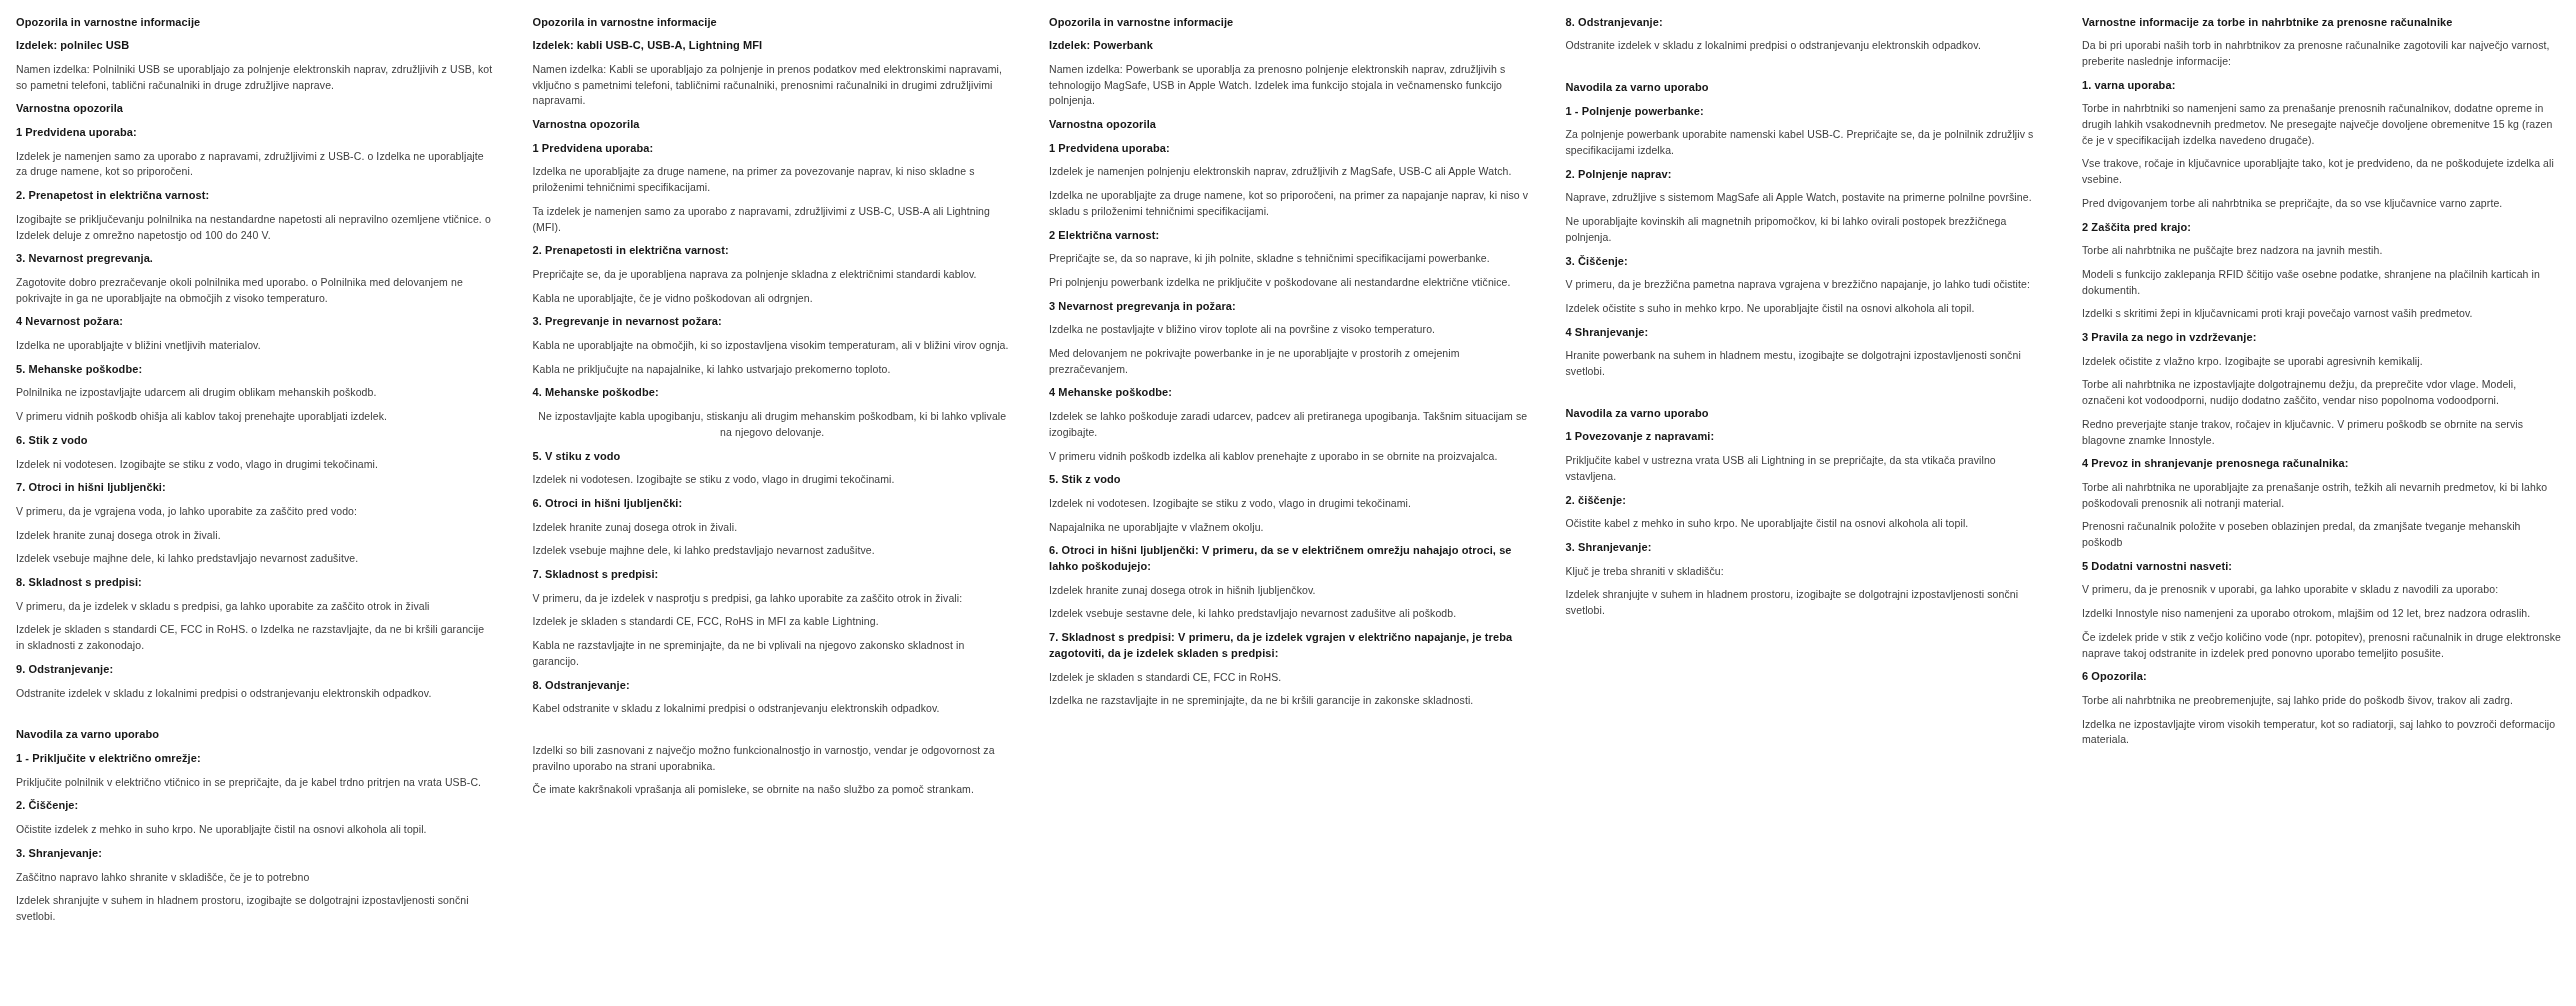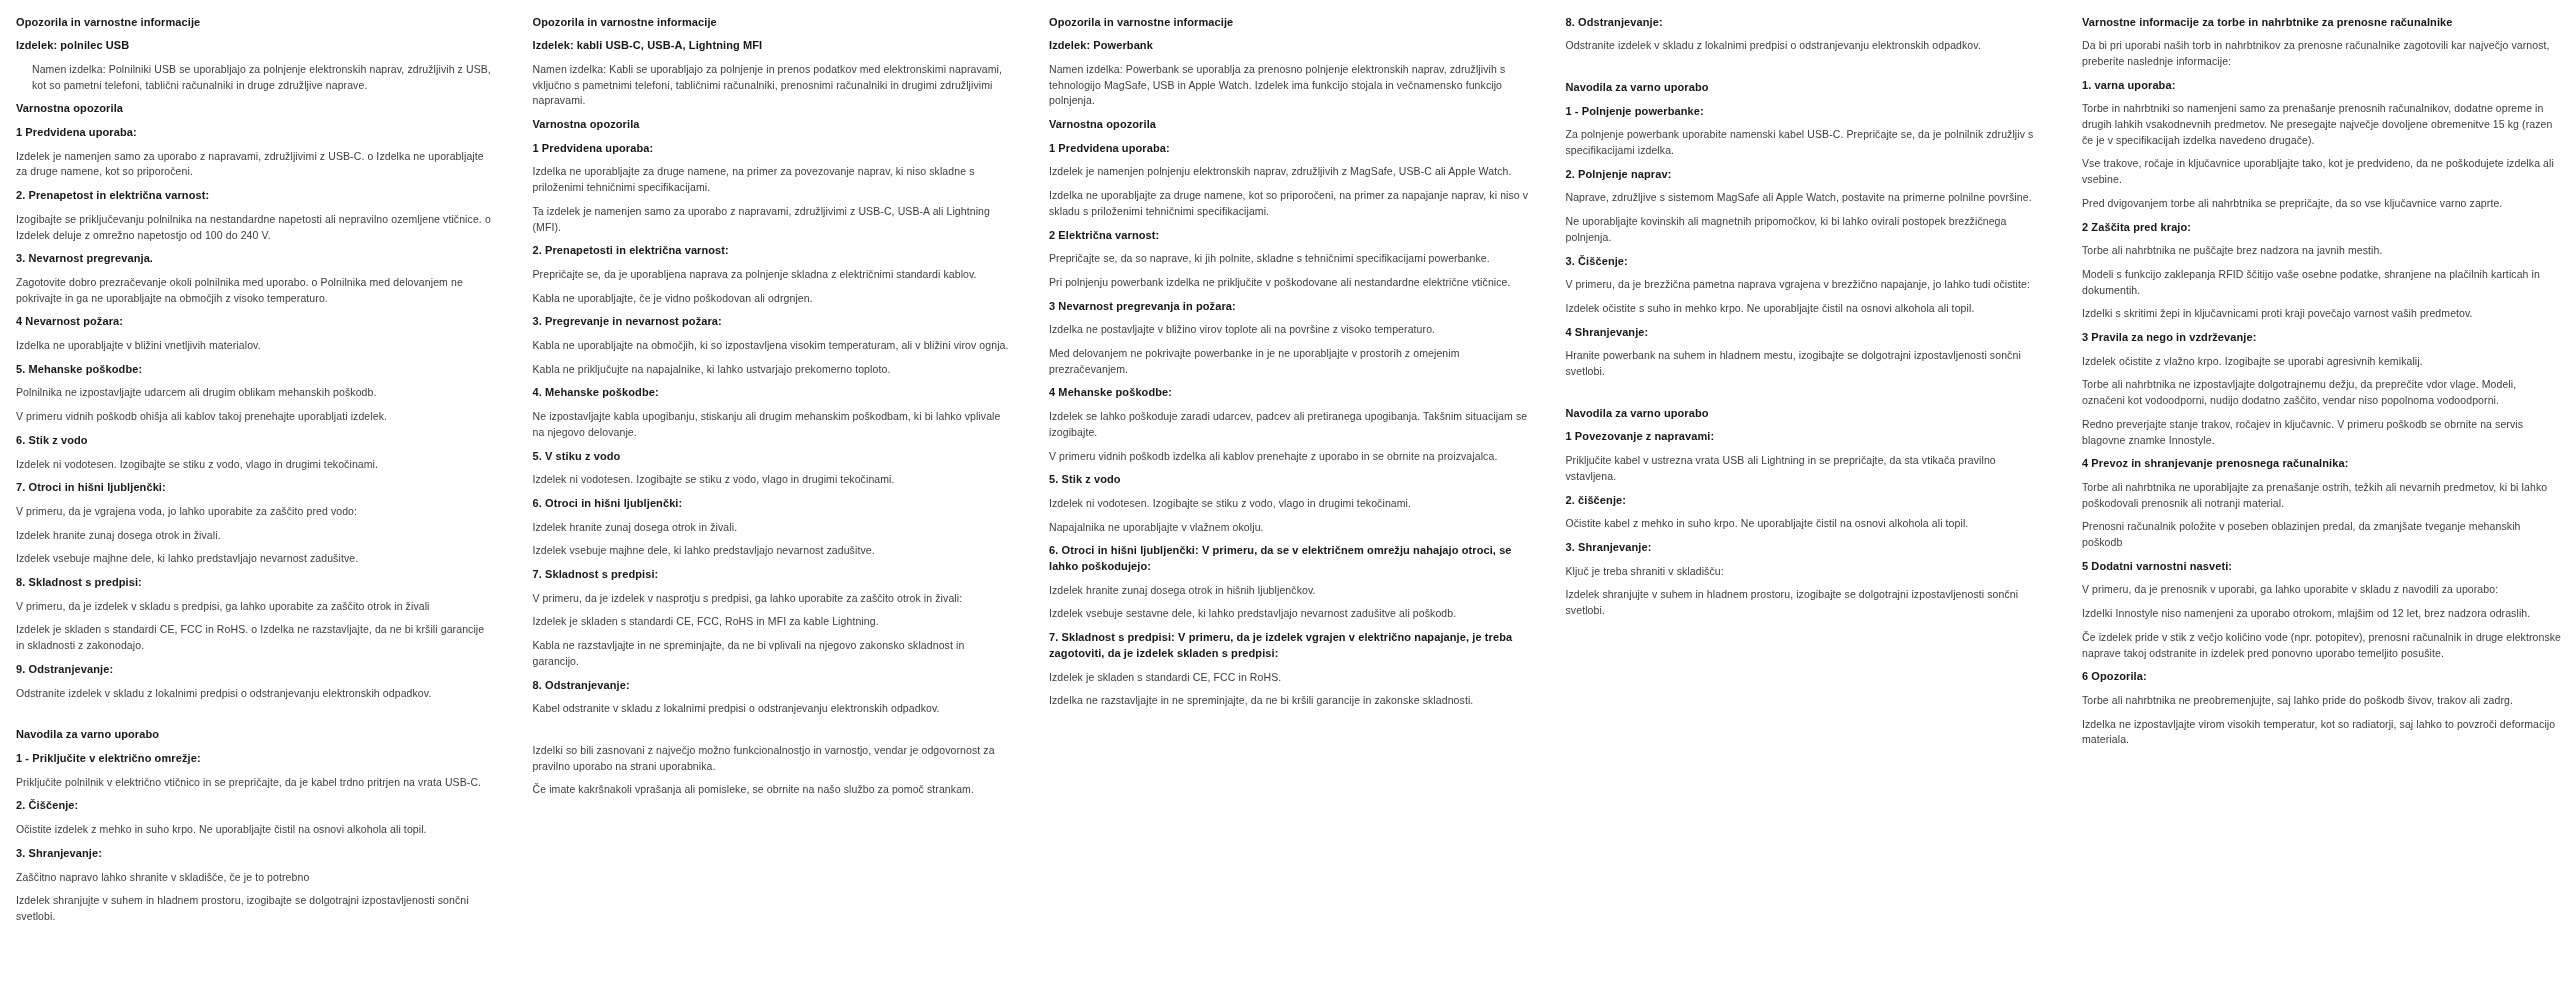--- a/index.html
+++ b/index.html
@@ -42,21 +42,21 @@
   }
 </style>
 </head>
 <body style="background: rgb(255, 255, 255);">
 
 <div class="doc">
 
 <div class="col">
       <div class="block h" style="color: rgb(23, 23, 23);">Opozorila in varnostne informacije</div>
       <div class="block h" style="color: rgb(23, 23, 23);">Izdelek: polnilec USB</div>
-      <div class="block p" style="color: rgb(60, 60, 60); margin-left: 16px;">Namen izdelka: Polnilniki USB se uporabljajo za polnjenje elektronskih naprav, združljivih z USB, kot so pametni telefoni, tablični računalniki in druge združljive naprave.</div>
+      <div class="block p" style="color: rgb(60, 60, 60);">Namen izdelka: Polnilniki USB se uporabljajo za polnjenje elektronskih naprav, združljivih z USB, kot so pametni telefoni, tablični računalniki in druge združljive naprave.</div>
       <div class="block h" style="color: rgb(23, 23, 23);">Varnostna opozorila</div>
       <div class="block h" style="color: rgb(23, 23, 23);">1 Predvidena uporaba:</div>
       <div class="block p" style="color: rgb(60, 60, 60);">Izdelek je namenjen samo za uporabo z napravami, združljivimi z USB-C. o Izdelka ne uporabljajte za druge namene, kot so priporočeni.</div>
       <div class="block h" style="color: rgb(23, 23, 23);">2. Prenapetost in električna varnost:</div>
       <div class="block p" style="color: rgb(60, 60, 60);">Izogibajte se priključevanju polnilnika na nestandardne napetosti ali nepravilno ozemljene vtičnice. o Izdelek deluje z omrežno napetostjo od 100 do 240 V.</div>
       <div class="block h" style="color: rgb(23, 23, 23);">3. Nevarnost pregrevanja.</div>
       <div class="block p" style="color: rgb(60, 60, 60);">Zagotovite dobro prezračevanje okoli polnilnika med uporabo. o Polnilnika med delovanjem ne pokrivajte in ga ne uporabljajte na območjih z visoko temperaturo.</div>
       <div class="block h" style="color: rgb(23, 23, 23);">4 Nevarnost požara:</div>
       <div class="block p" style="color: rgb(60, 60, 60);">Izdelka ne uporabljajte v bližini vnetljivih materialov.</div>
       <div class="block h" style="color: rgb(23, 23, 23);">5. Mehanske poškodbe:</div>
@@ -90,21 +90,21 @@
       <div class="block h" style="color: rgb(23, 23, 23);">1 Predvidena uporaba:</div>
       <div class="block p" style="color: rgb(60, 60, 60);">Izdelka ne uporabljajte za druge namene, na primer za povezovanje naprav, ki niso skladne s priloženimi tehničnimi specifikacijami.</div>
       <div class="block p" style="color: rgb(60, 60, 60);">Ta izdelek je namenjen samo za uporabo z napravami, združljivimi z USB-C, USB-A ali Lightning (MFI).</div>
       <div class="block h" style="color: rgb(23, 23, 23);">2. Prenapetosti in električna varnost:</div>
       <div class="block p" style="color: rgb(60, 60, 60);">Prepričajte se, da je uporabljena naprava za polnjenje skladna z električnimi standardi kablov.</div>
       <div class="block p" style="color: rgb(60, 60, 60);">Kabla ne uporabljajte, če je vidno poškodovan ali odrgnjen.</div>
       <div class="block h" style="color: rgb(23, 23, 23);">3. Pregrevanje in nevarnost požara:</div>
       <div class="block p" style="color: rgb(60, 60, 60);">Kabla ne uporabljajte na območjih, ki so izpostavljena visokim temperaturam, ali v bližini virov ognja.</div>
       <div class="block p" style="color: rgb(60, 60, 60);">Kabla ne priključujte na napajalnike, ki lahko ustvarjajo prekomerno toploto.</div>
       <div class="block h" style="color: rgb(23, 23, 23);">4. Mehanske poškodbe:</div>
-      <div class="block p" style="color: rgb(60, 60, 60);">Ne izpostavljajte kabla upogibanju, stiskanju ali drugim mehanskim poškodbam, ki bi lahko vplivale na njegovo delovanje.</div>
+      <div class="block p" style="color: rgb(60, 60, 60); text-align: center;">Ne izpostavljajte kabla upogibanju, stiskanju ali drugim mehanskim poškodbam, ki bi lahko vplivale na njegovo delovanje.</div>
       <div class="block h" style="color: rgb(23, 23, 23);">5. V stiku z vodo</div>
       <div class="block p" style="color: rgb(60, 60, 60);">Izdelek ni vodotesen. Izogibajte se stiku z vodo, vlago in drugimi tekočinami.</div>
       <div class="block h" style="color: rgb(23, 23, 23);">6. Otroci in hišni ljubljenčki:</div>
       <div class="block p" style="color: rgb(60, 60, 60);">Izdelek hranite zunaj dosega otrok in živali.</div>
       <div class="block p" style="color: rgb(60, 60, 60);">Izdelek vsebuje majhne dele, ki lahko predstavljajo nevarnost zadušitve.</div>
       <div class="block h" style="color: rgb(23, 23, 23);">7. Skladnost s predpisi:</div>
       <div class="block p" style="color: rgb(60, 60, 60);">V primeru, da je izdelek v nasprotju s predpisi, ga lahko uporabite za zaščito otrok in živali:</div>
       <div class="block p" style="color: rgb(60, 60, 60);">Izdelek je skladen s standardi CE, FCC, RoHS in MFI za kable Lightning.</div>
       <div class="block p" style="color: rgb(60, 60, 60);">Kabla ne razstavljajte in ne spreminjajte, da ne bi vplivali na njegovo zakonsko skladnost in garancijo.</div>
       <div class="block h" style="color: rgb(23, 23, 23);">8. Odstranjevanje:</div>

